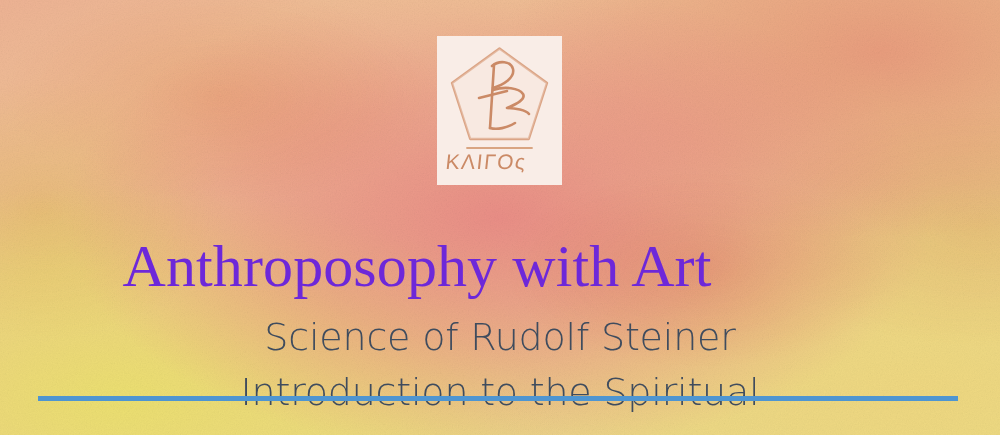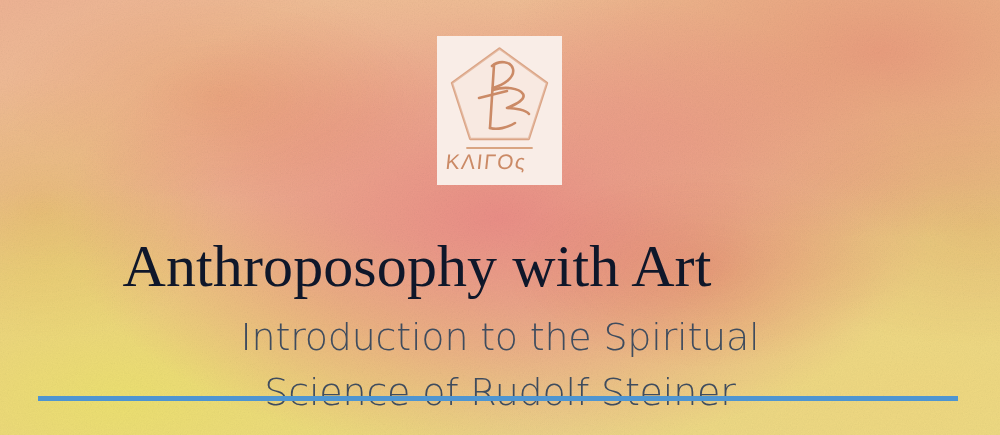--- a/index.html
+++ b/index.html
@@ -67,21 +67,21 @@
   .title {
     position: absolute;
     left: 0;
     top: 196px;
     width: 834px;
     text-align: center;
     font-family: "Liberation Serif", "DejaVu Serif", serif;
     font-size: 60px;
     line-height: 1.0;
     font-weight: 400;
-    color: #0f172a;
+    color: #6d28d9;
     letter-spacing: 0.1px;
     white-space: nowrap;
   }
   .subtitle {
     position: absolute;
     left: 0;
     top: 278px;
     width: 1000px;
     text-align: center;
     font-family: "DejaVu Sans", "Liberation Sans", sans-serif;
@@ -140,19 +140,19 @@
 
       <path d="M30 112 L 95 112" stroke="#d9a582" stroke-width="1.8" stroke-linecap="round" fill="none"></path>
 
       <text x="62.5" y="133" text-anchor="middle" font-family="Liberation Sans, sans-serif" font-size="21" letter-spacing="1.5" fill="#cb8a66" transform="skewX(-6)">ΚΛΙΓΟς</text>
     </svg>
   </div>
 
   <h1 class="title">Anthroposophy with Art</h1>
 
   <h2 class="subtitle">
+    <span class="sub-line">Science of Rudolf Steiner</span>
     <span class="sub-line">Introduction to the Spiritual</span>
-    <span class="sub-line">Science of Rudolf Steiner</span>
   </h2>
 
   <div class="rule"></div>
 
 </div>
 
 </body></html>

